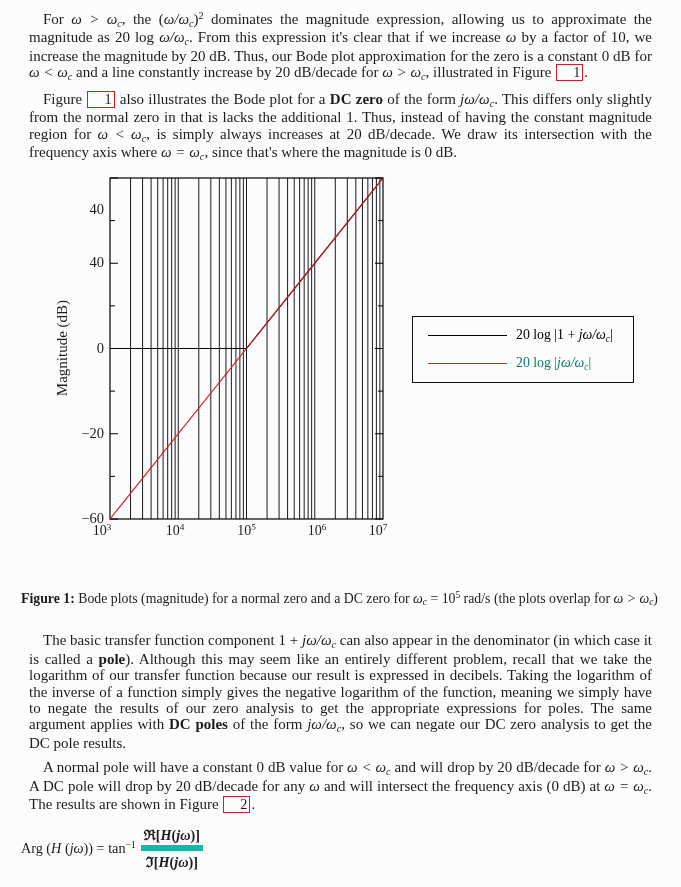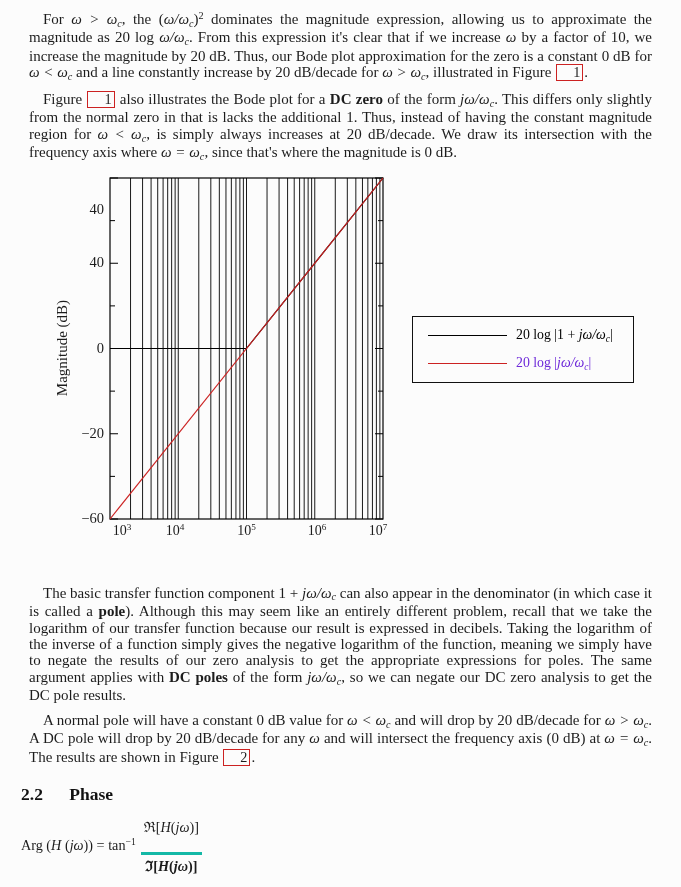--- a/index.html
+++ b/index.html
@@ -51,21 +51,21 @@
   p.p3gap{margin-top:24px;}
   h2.sec{
     margin:18px 0 12px 0;font-size:17.5px;font-weight:bold;color:#111;
   }
   h2.sec .num{margin-right:22px;}
   .equation{
     display:flex;align-items:center;
     margin-top:12px;font-size:14.2px;
   }
   .frac{display:inline-block;vertical-align:middle;margin-left:5px;text-align:center;}
-  .frac .num{display:block;padding:0 3px 16px 3px;border-bottom:3px solid #14b8a6;}
+  .frac .num{display:block;padding:0 3px 1px 3px;border-bottom:6px solid #14b8a6;font-weight:bold;}
   .frac .den{display:block;padding:1px 3px 0 3px;font-weight:bold;}
 </style>
 </head>
 <body>
 
 <div class="page">
 
   <p class="body indent"><span>For </span><span class="i">ω &gt; ω</span><span class="isub">c</span><span>, the (</span><span class="i">ω/ω</span><span class="isub">c</span><span>)</span><span class="sup">2</span><span> dominates the magnitude expression, allowing us to approximate the magnitude as 20 log </span><span class="i">ω/ω</span><span class="isub">c</span><span>. From this expression it's clear that if we increase </span><span class="i">ω</span><span> by a factor of 10, we increase the magnitude by 20 dB. Thus, our Bode plot approximation for the zero is a constant 0 dB for </span><span class="i">ω &lt; ω</span><span class="isub">c</span><span> and a line constantly increase by 20 dB/decade for </span><span class="i">ω &gt; ω</span><span class="isub">c</span><span>, illustrated in Figure </span><span class="ref">1</span><span>.</span></p>
   <p class="body indent"><span>Figure </span><span class="ref">1</span><span> also illustrates the Bode plot for a </span><span class="b">DC zero</span><span> of the form </span><span class="i">jω/ω</span><span class="isub">c</span><span>. This differs only slightly from the normal zero in that is lacks the additional 1. Thus, instead of having the constant magnitude region for </span><span class="i">ω &lt; ω</span><span class="isub">c</span><span>, is simply always increases at 20 dB/decade. We draw its intersection with the frequency axis where </span><span class="i">ω = ω</span><span class="isub">c</span><span>, since that's where the magnitude is 0 dB.</span></p>
 
@@ -134,46 +134,43 @@
     </svg>
     <div class="ylab">Magnitude (dB)</div>
     <div id="yticks">
         <div class="ytick" style="top: -1.5px; margin-top: 32px;">40</div>
         <div class="ytick" style="top: 83.75px;">40</div>
         <div class="ytick" style="top: 169px;">0</div>
         <div class="ytick" style="top: 254.25px;">−20</div>
         <div class="ytick" style="top: 339.5px;">−60</div>
       </div>
     <div id="xticks">
-        <div class="xtick" style="left: 100px;"><span>10</span><span class="sup">3</span></div>
+        <div class="xtick" style="left: 80px;"><span>10</span><span class="sup">3</span></div>
         <div class="xtick" style="left: 153px;"><span>10</span><span class="sup">4</span></div>
         <div class="xtick" style="left: 224.5px;"><span>10</span><span class="sup">5</span></div>
         <div class="xtick" style="left: 295px;"><span>10</span><span class="sup">6</span></div>
         <div class="xtick" style="left: 356px;"><span>10</span><span class="sup">7</span></div>
       </div>
     <div class="legend" id="legend">
         <div class="legend-row">
           <span class="legend-sample" style="border-top-color: rgb(0, 0, 0);"></span>
           <span style="color: rgb(0, 0, 0);"><span>20 log |1 + </span><span class="i">jω/ω</span><span class="isub">c</span><span>|</span></span>
         </div>
         <div class="legend-row">
           <span class="legend-sample" style="border-top-color: rgb(204, 34, 34);"></span>
-          <span style="color: #6d28d9;"><span>20 log |</span><span class="i">jω/ω</span><span class="isub">c</span><span>|</span></span>
+          <span style="color: #0f766e;"><span>20 log |</span><span class="i">jω/ω</span><span class="isub">c</span><span>|</span></span>
         </div>
       </div>
   </div>
 
+  <p class="caption"><span class="b">Figure 1:</span><span> Bode plots (magnitude) for a normal zero and a DC zero for </span><span class="i">ω</span><span class="isub">c</span><span> = 10</span><span class="sup">5</span><span> rad/s (the plots overlap for </span><span class="i">ω &gt; ω</span><span class="isub">c</span><span>)</span></p>
 
   <p class="body indent p3gap"><span>The basic transfer function component 1 + </span><span class="i">jω/ω</span><span class="isub">c</span><span> can also appear in the denominator (in which case it is called a </span><span class="b">pole</span><span>). Although this may seem like an entirely different problem, recall that we take the logarithm of our transfer function because our result is expressed in decibels. Taking the logarithm of the inverse of a function simply gives the negative logarithm of the function, meaning we simply have to negate the results of our zero analysis to get the appropriate expressions for poles. The same argument applies with </span><span class="b">DC poles</span><span> of the form </span><span class="i">jω/ω</span><span class="isub">c</span><span>, so we can negate our DC zero analysis to get the DC pole results.</span></p>
   <p class="body indent"><span>A normal pole will have a constant 0 dB value for </span><span class="i">ω &lt; ω</span><span class="isub">c</span><span> and will drop by 20 dB/decade for </span><span class="i">ω &gt; ω</span><span class="isub">c</span><span>. A DC pole will drop by 20 dB/decade for any </span><span class="i">ω</span><span> and will intersect the frequency axis (0 dB) at </span><span class="i">ω = ω</span><span class="isub">c</span><span>. The results are shown in Figure </span><span class="ref">2</span><span>.</span></p>
 
-  <h2 class="sec">
-    <span class="num">2.2</span>
-    <span>Phase</span>
-  </h2>
 
 
   <div class="equation">
     <span><span>Arg (</span><span class="i">H</span><span> (</span><span class="i">jω</span><span>)) = tan</span><span class="sup">−1</span></span>
     <span class="frac">
       <span class="num"><span>ℜ[</span><span class="i">H</span><span>(</span><span class="i">jω</span><span>)]</span></span>
       <span class="den"><span>ℑ[</span><span class="i">H</span><span>(</span><span class="i">jω</span><span>)]</span></span>
     </span>
   </div>
 

